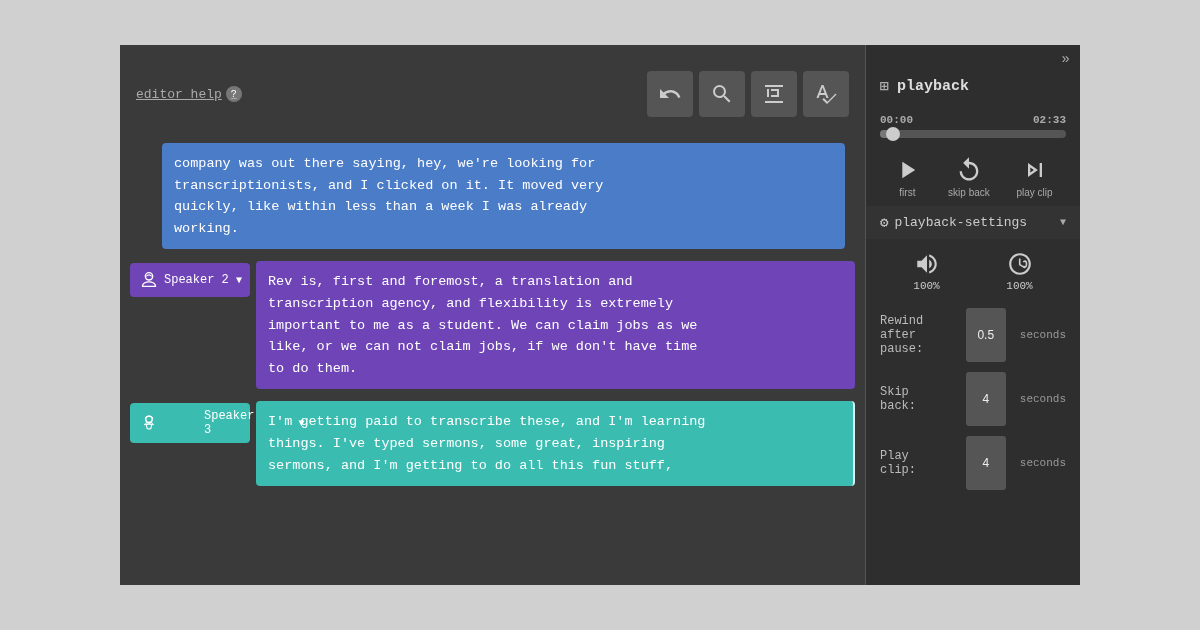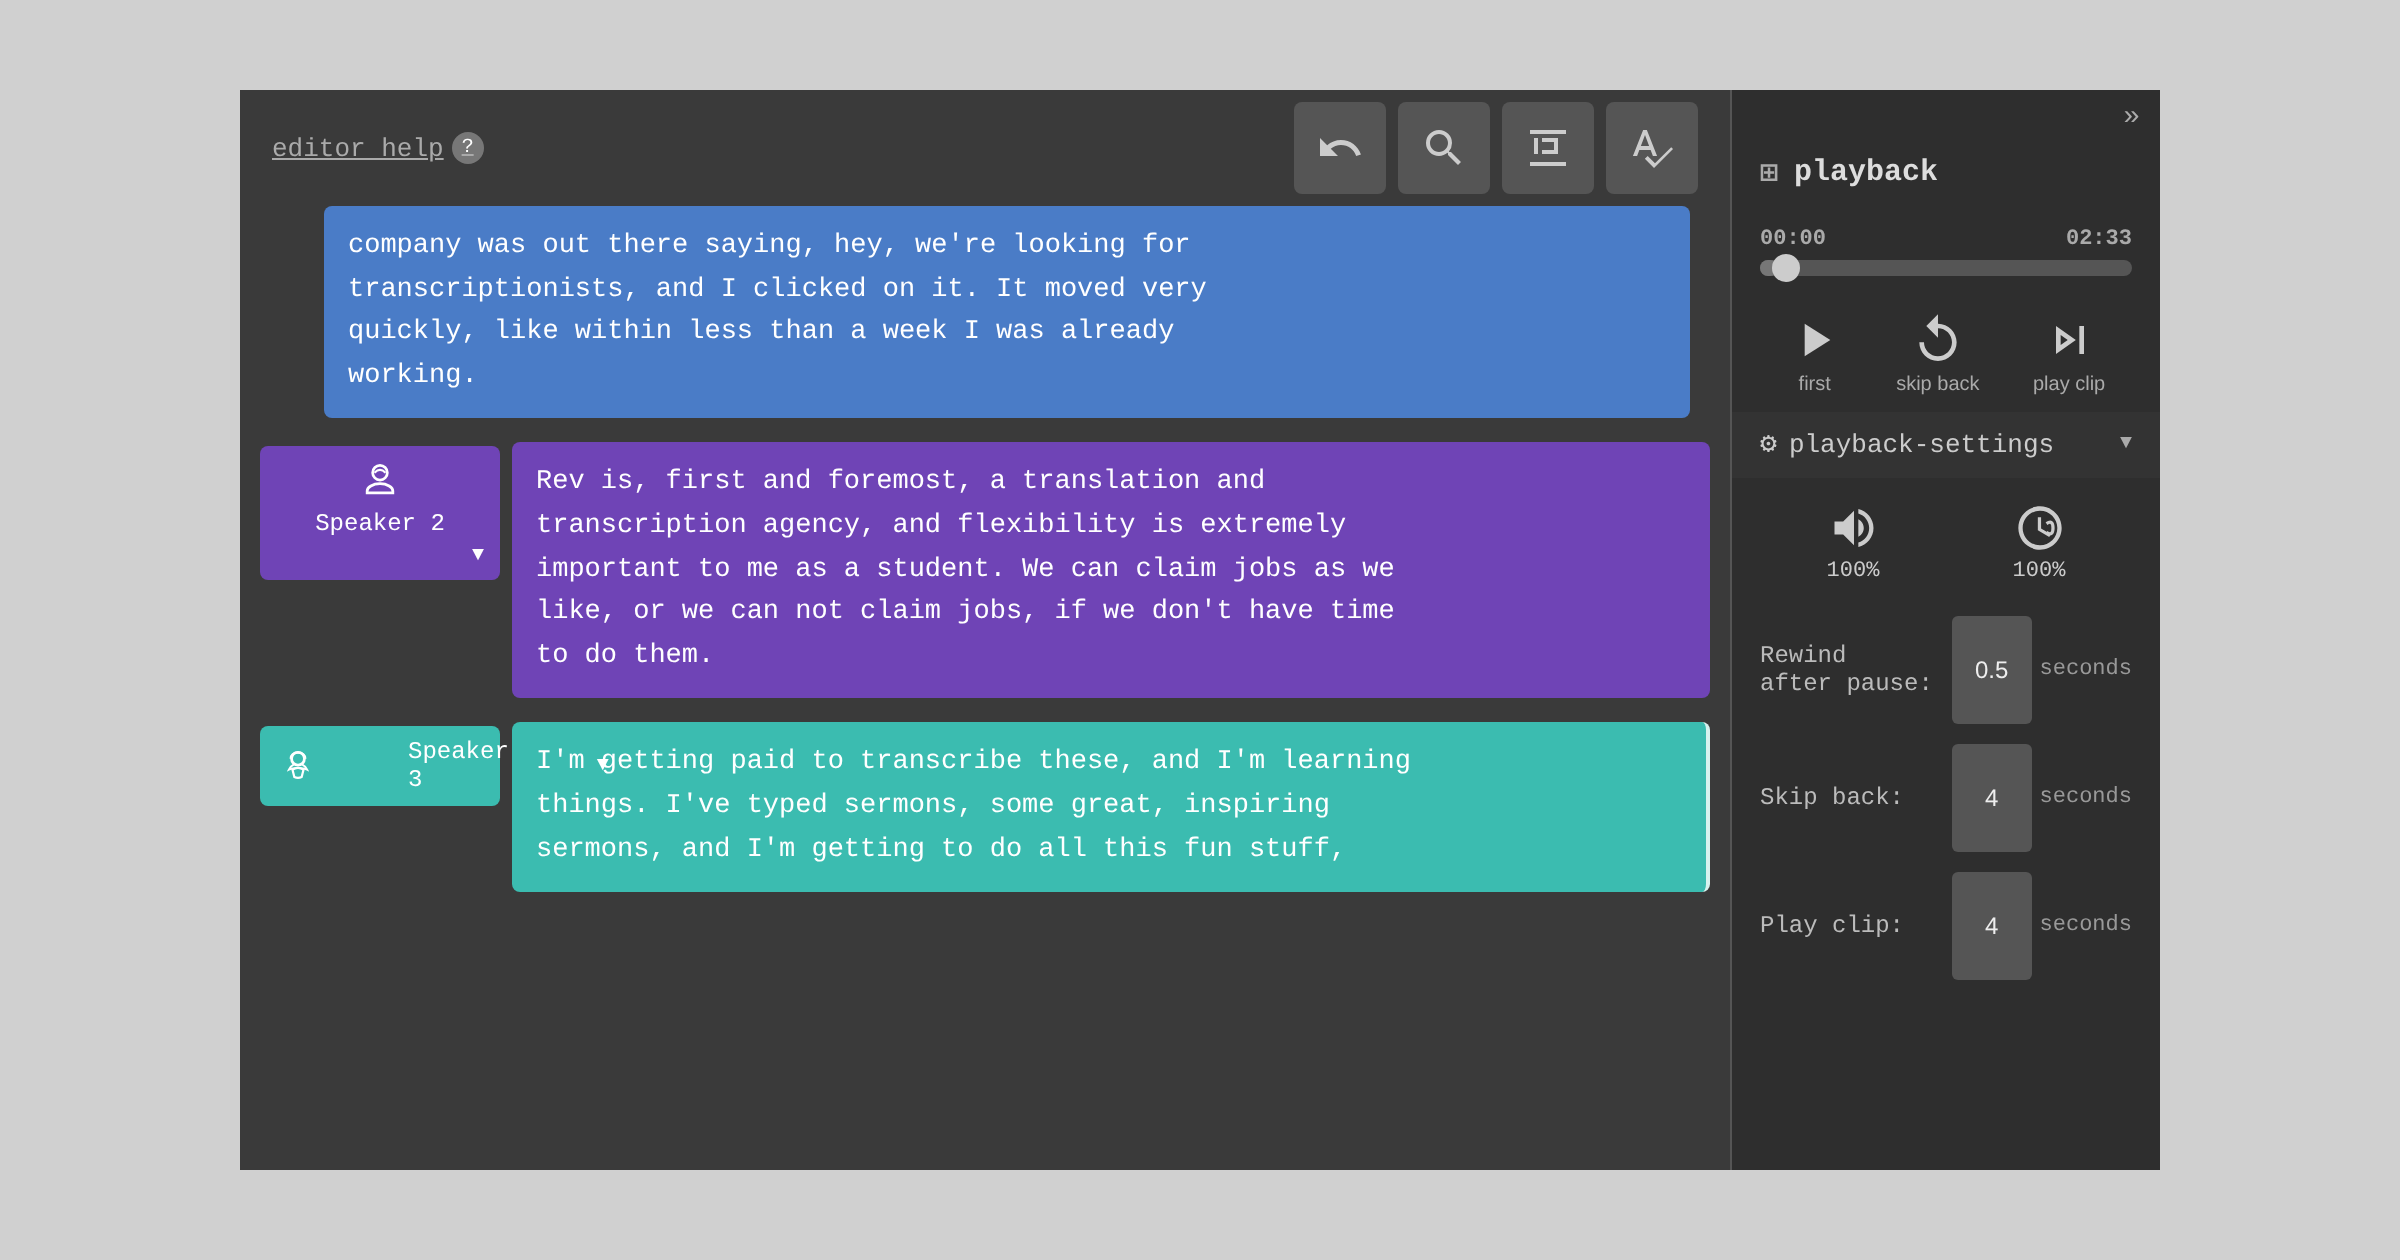--- a/index.html
+++ b/index.html
@@ -24,21 +24,21 @@
       flex: 1;
       background: #3a3a3a;
       display: flex;
       flex-direction: column;
       overflow: hidden;
     }
     .editor-toolbar {
       display: flex;
       align-items: center;
       justify-content: space-between;
-      padding: 6px 16px;
+      padding: 26px 16px;
       background: #3a3a3a;
     }
     .editor-help {
       color: #aaa;
       font-size: 13px;
       text-decoration: underline;
       cursor: pointer;
       display: flex;
       align-items: center;
       gap: 4px;
@@ -110,21 +110,21 @@
       flex-shrink: 0;
     }
     .transcript-text {
       flex: 1;
       padding: 10px 12px;
       border-radius: 4px;
       font-size: 13.5px;
       line-height: 1.6;
       color: #fff;
     }
-    .seg-purple .speaker-label { background: #6f44b6; flex-direction: column; }
+    .seg-purple .speaker-label { background: #6f44b6; }
     .seg-purple .transcript-text { background: #6f44b6; }
     .seg-teal .speaker-label { background: #3bbcb0; gap: 44px; }
     .seg-teal .transcript-text { background: #3bbcb0; }
     
     .top-segment-text {
       background: #4a7cc7;
       color: #fff;
       padding: 10px 12px;
       font-size: 13.5px;
       line-height: 1.6;
@@ -265,21 +265,21 @@
     .setting-label { flex: 1; }
     .setting-input {
       width: 40px;
       background: #555;
       border: none;
       color: #eee;
       text-align: center;
       padding: 20px 4px;
       border-radius: 3px;
       font-size: 12px;
-      margin: 0 4px;
+      margin: 0 14px;
     }
     .setting-unit { font-size: 11px; color: #999; }
     @keyframes blink { 50% { border-color: transparent; } }
   </style>
 </head>
 <body>
 
 <div class="main-container">
 
   <div class="editor-area">

